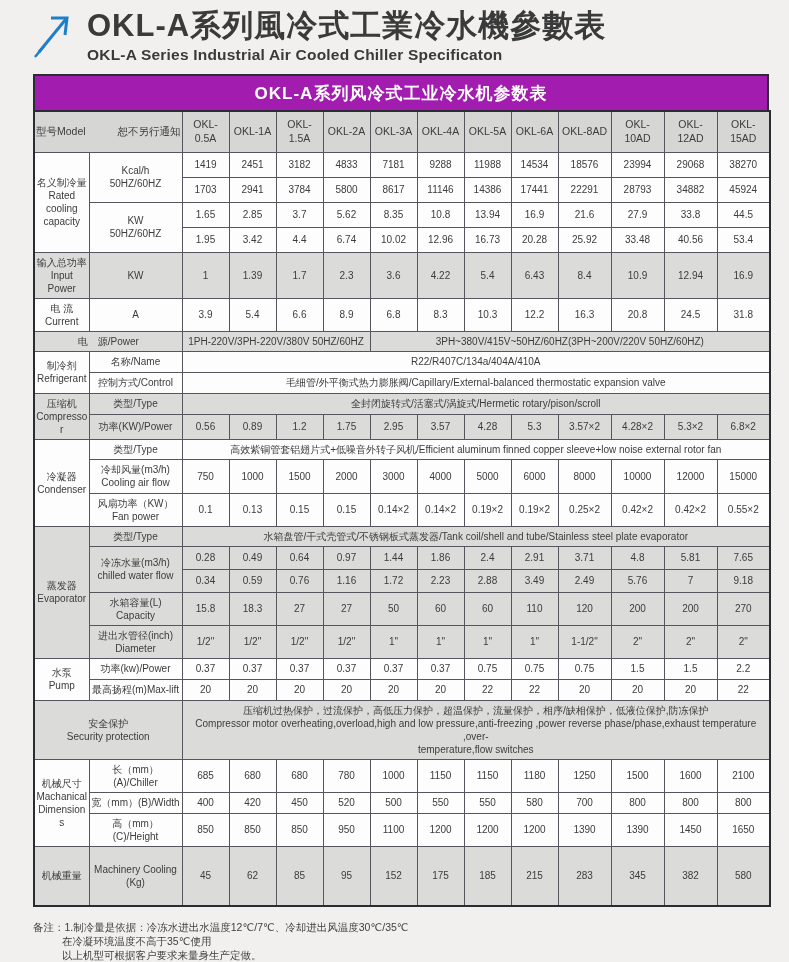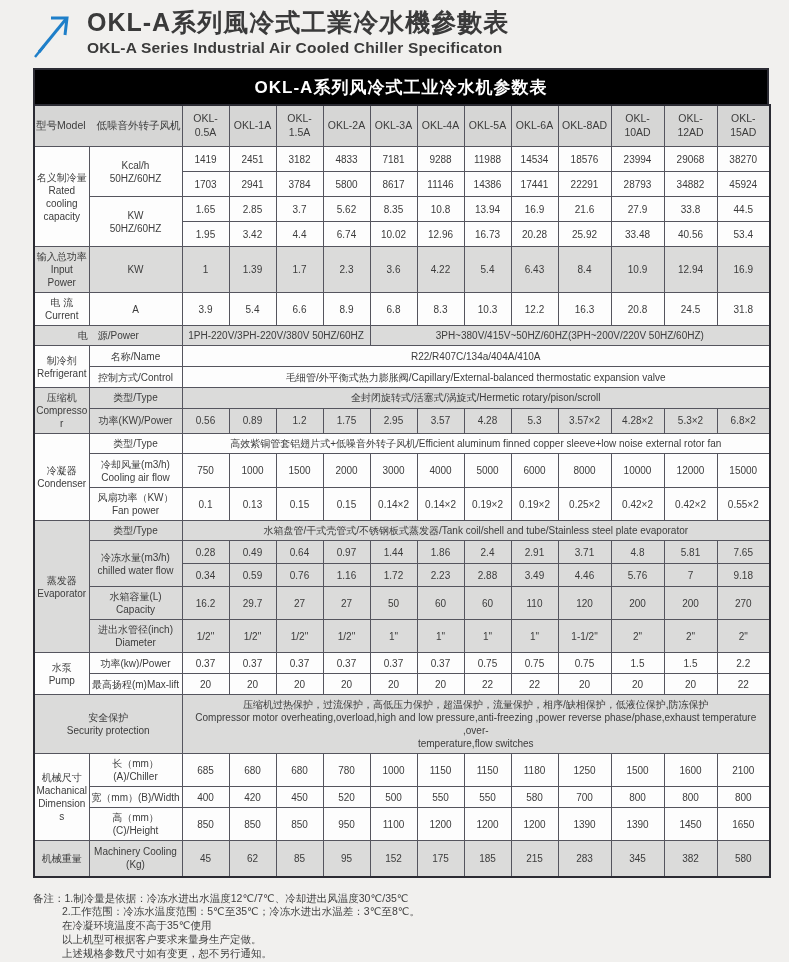--- a/index.html
+++ b/index.html
@@ -5,25 +5,25 @@
   html,body{margin:0;padding:0;}
   body{
     width:789px;height:962px;background:#f1f0ee;
     font-family:"Liberation Sans","DejaVu Sans",sans-serif;
     color:#3c3c3c;overflow:hidden;
   }
   .page{padding:8px 20px 0 33px;box-sizing:border-box;}
   
   .brand{display:flex;align-items:flex-start;gap:12px;margin-bottom:10px;}
   .logo{flex:0 0 auto;margin-top:2px;}
-  .t1{font-size:25px;font-weight:bold;color:#3a3a3a;letter-spacing:1px;line-height:1.15;}
+  .t1{font-size:31px;font-weight:bold;color:#3a3a3a;letter-spacing:1px;line-height:1.15;}
   .t2{font-size:15.5px;font-weight:600;color:#3a3a3a;margin-top:2px;letter-spacing:0.2px;}
   
   .banner{
-    width:736px;box-sizing:border-box;background:#000000;color:#ffffff;
+    width:736px;box-sizing:border-box;background:#a21caf;color:#ffffff;
     text-align:center;font-size:17px;font-weight:bold;letter-spacing:1px;
     padding:6px 0 5px;border:2px solid #2b2b33;border-bottom:none;
   }
   
   table.spec{
     width:736px;border-collapse:collapse;table-layout:fixed;
     border:2px solid #2b2b33;
   }
   table.spec td{
     border:1px solid #55555e;
@@ -81,21 +81,21 @@
         <col style="width:47px">
         <col style="width:47px">
         <col style="width:47px">
       <col style="width:53px">
         <col style="width:53px">
         <col style="width:53px">
         <col style="width:53px">
     </colgroup>
     <tbody>
         <tr class="hdr">
-          <td colspan="2" class="corner"><div class="cwrap"><span>型号Model</span><span>低噪音外转子风机</span></div></td>
+          <td colspan="2" class="corner"><div class="cwrap"><span>型号Model</span><span>恕不另行通知</span></div></td>
           <td>OKL-0.5A</td>
           <td>OKL-1A</td>
           <td>OKL-1.5A</td>
           <td>OKL-2A</td>
           <td>OKL-3A</td>
           <td>OKL-4A</td>
           <td>OKL-5A</td>
           <td>OKL-6A</td>
           <td>OKL-8AD</td>
           <td>OKL-10AD</td>
@@ -298,30 +298,30 @@
         </tr>
         <tr class="g" style="height: 23px; padding-left: 48px;">
           <td class="val">0.34</td>
           <td class="val">0.59</td>
           <td class="val">0.76</td>
           <td class="val">1.16</td>
           <td class="val">1.72</td>
           <td class="val">2.23</td>
           <td class="val">2.88</td>
           <td class="val">3.49</td>
-          <td class="val">4.46</td>
+          <td class="val">2.49</td>
           <td class="val">5.76</td>
           <td class="val">7</td>
           <td class="val">9.18</td>
         </tr>
         <tr class="g" style="height: 30px; padding-left: 27px;">
           <td class="label">水箱容量(L)
 Capacity</td>
-          <td class="val">16.2</td>
-          <td class="val">29.7</td>
+          <td class="val">15.8</td>
+          <td class="val">18.3</td>
           <td class="val">27</td>
           <td class="val">27</td>
           <td class="val">50</td>
           <td class="val">60</td>
           <td class="val">60</td>
           <td class="val">110</td>
           <td class="val">120</td>
           <td class="val">200</td>
           <td class="val">200</td>
           <td class="val">270</td>
@@ -422,21 +422,21 @@
           <td class="val">950</td>
           <td class="val">1100</td>
           <td class="val">1200</td>
           <td class="val">1200</td>
           <td class="val">1200</td>
           <td class="val">1390</td>
           <td class="val">1390</td>
           <td class="val">1450</td>
           <td class="val">1650</td>
         </tr>
-        <tr class="g" style="height: 36px;">
+        <tr class="g" style="height: 60px;">
           <td class="group">机械重量</td>
           <td class="label">Machinery Cooling
 (Kg)</td>
           <td class="val">45</td>
           <td class="val">62</td>
           <td class="val">85</td>
           <td class="val">95</td>
           <td class="val">152</td>
           <td class="val">175</td>
           <td class="val">185</td>
@@ -444,19 +444,18 @@
           <td class="val">283</td>
           <td class="val">345</td>
           <td class="val">382</td>
           <td class="val">580</td>
         </tr>
       </tbody>
   </table>
 
   <div class="notes">
       <div class="ind0">备注：1.制冷量是依据：冷冻水进出水温度12℃/7℃、冷却进出风温度30℃/35℃</div>
-      <div class="ind1">2.工作范围：冷冻水温度范围：5℃至35℃；冷冻水进出水温差：3℃至8℃。</div>
       <div class="ind1">在冷凝环境温度不高于35℃使用</div>
       <div class="ind1">以上机型可根据客户要求来量身生产定做。</div>
       <div class="ind1">上述规格参数尺寸如有变更，恕不另行通知。</div>
     </div>
 
 </div>
 
 </body></html>

